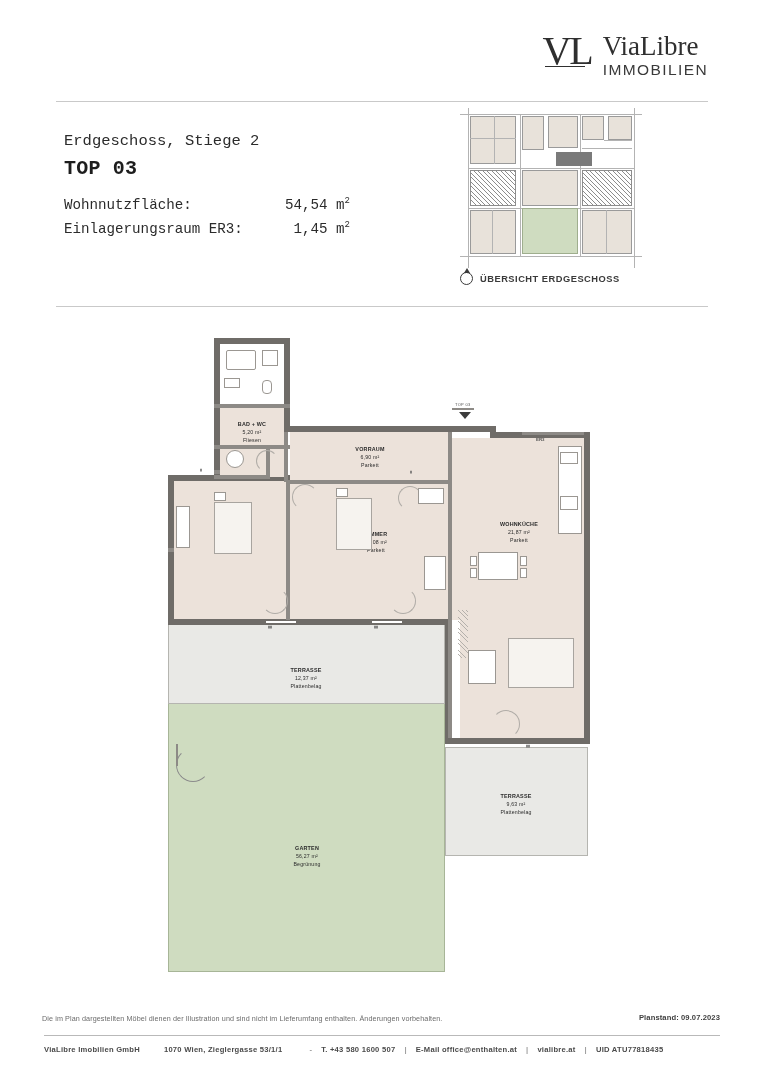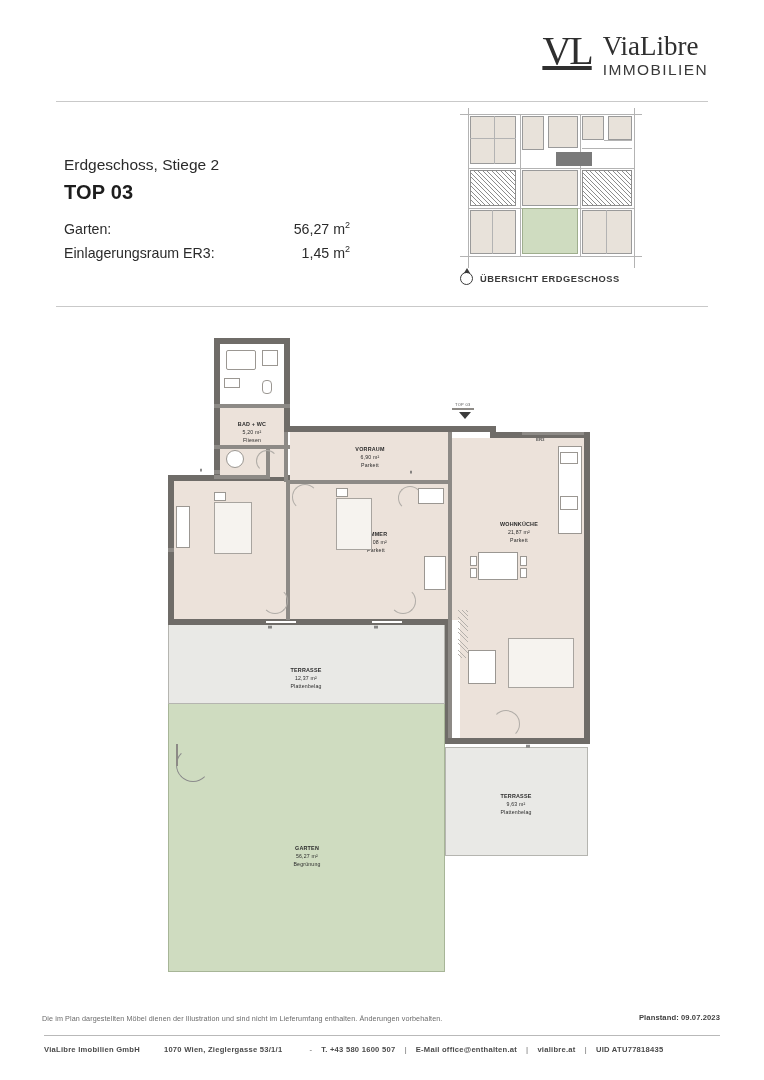--- a/index.html
+++ b/index.html
@@ -42,21 +42,20 @@
     gap: 9px;
   }
   .logo-mark {
     font-family: "Liberation Serif", serif;
     font-size: 40px;
     line-height: 0.95;
     letter-spacing: -2px;
     color: #2f2f2f;
     position: relative;
     padding-right: 2px;
-    text-decoration: underline;
   }
   .logo-mark:after {
     content: "";
     position: absolute;
     left: 3px; right: 9px; bottom: 3px;
     height: 1.3px;
     background: #2f2f2f;
   }
   .logo-text {
     display: flex;
@@ -82,22 +81,23 @@
     background: #c9c9c9;
     height: 1px;
   }
   .rule-top { left: 56px; top: 101px; width: 652px; }
   .rule-bottom { left: 56px; top: 306px; width: 652px; }
   .rule-footer { left: 44px; top: 1035px; width: 676px; height: 1px; background: #b9b9b9; }
 
   
   .info {
     position: absolute;
-    left: 64px; top: 156px;
+    left: 64px; top: 132px;
     width: 300px;
+    font-family: Liberation Mono, monospace;
   }
   .info-floor {
     font-size: 15.5px;
     color: #2b2b2b;
     margin-bottom: 7px;
   }
   .info-top {
     font-size: 20px;
     font-weight: bold;
     color: #1d1d1d;
@@ -267,22 +267,22 @@
     </div>
   </div>
 
   <div class="rule rule-top"></div>
 
   <div class="info">
     <div class="info-floor">Erdgeschoss, Stiege 2</div>
     <div class="info-top">TOP 03</div>
 
     <div class="info-row">
-      <span>Garten:</span>
-      <span class="val"><span>56,27 m</span><sup>2</sup></span>
+      <span>Wohnnutzfläche:</span>
+      <span class="val"><span>54,54 m</span><sup>2</sup></span>
     </div>
     <div class="info-row">
       <span>Einlagerungsraum ER3:</span>
       <span class="val"><span>1,45 m</span><sup>2</sup></span>
     </div>
   </div>
 
   <div class="overview">
     <div class="ov-frame"></div>
 

